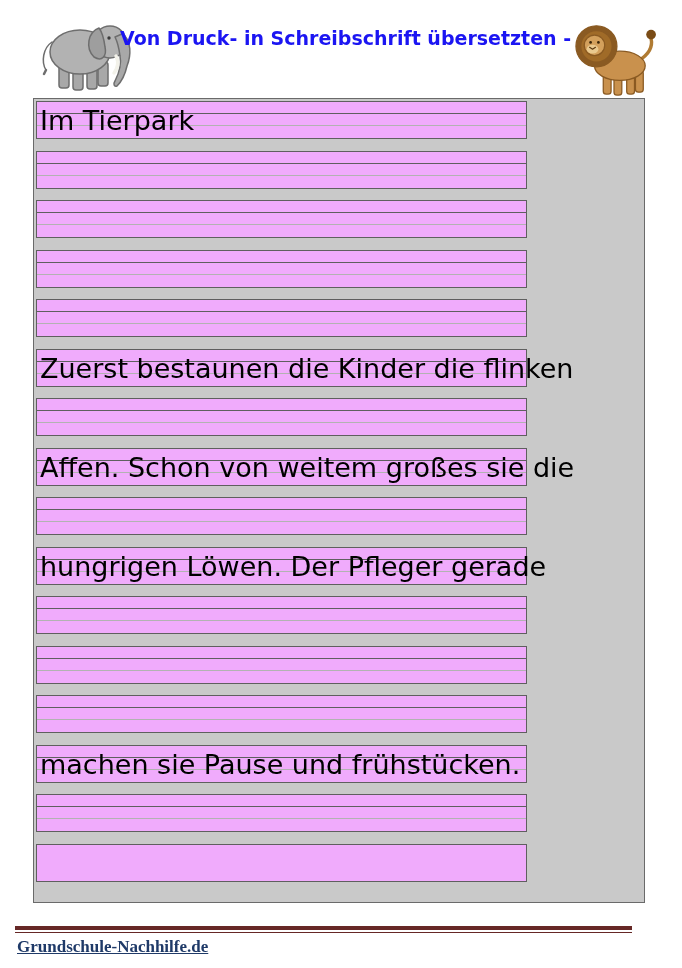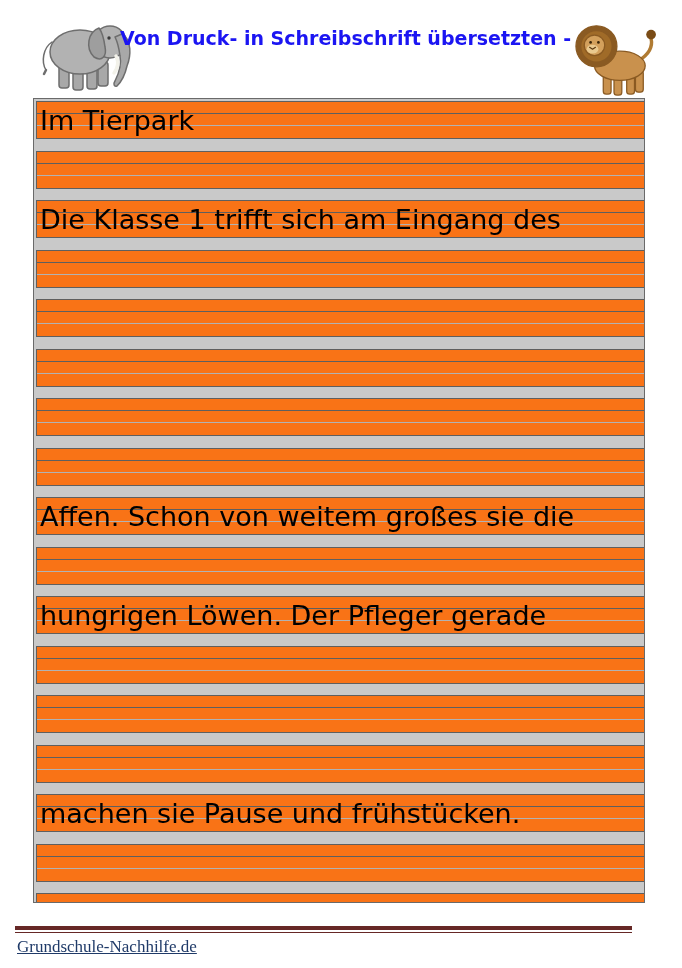--- a/index.html
+++ b/index.html
@@ -38,23 +38,23 @@
   .frame{
     position:absolute;left:33px;top:98px;
     width:612px;height:805px;
     background:var(--panel-gray);
     border:1px solid var(--frame-border);
     overflow:hidden;
     padding:2px 0 0 2px;
   }
   .band{
     position:relative;
-    width:647px;height:38px;
+    width:491px;height:38px;
     margin-bottom:11.5px;
-    background:#f97316;
+    background:#f0abfc;
     border:1px solid var(--line-dark);
   }
   .rl{position:absolute;left:0;right:0;height:1px;display:block;}
   .rl.r2{top:11px;background:var(--line-dark);}
   .rl.r3{top:23px;background:var(--line-light);}
   .band-text{
     position:absolute;left:3px;top:0;
     font-size:27px;line-height:37px;
     letter-spacing:0px;
     white-space:nowrap;
@@ -63,21 +63,21 @@
   }
   
   .footer-rule{
     position:absolute;left:15px;top:926px;width:617px;height:7px;
     border-top:4px solid var(--footer-rule);
     border-bottom:1px solid var(--footer-rule);
   }
   .site-link{
     position:absolute;left:17px;top:937px;
     font-family:"Liberation Serif",serif;
-    font-weight:normal;font-size:17px;
+    font-weight:bold;font-size:17px;
     color:var(--footer-text);
     text-decoration:underline;
     cursor:pointer;
   }
   .page-number{
     position:absolute;right:65px;top:939px;
     font-family:"Liberation Serif",serif;
     font-size:16px;
     color:var(--footer-text);
     margin-top:33px;
@@ -140,39 +140,35 @@
           <span class="band-text">Im Tierpark</span>
         </div>
         <div class="band">
           <i class="rl r2"></i>
           <i class="rl r3"></i>
           <span class="band-text"></span>
         </div>
         <div class="band">
           <i class="rl r2"></i>
           <i class="rl r3"></i>
-          <span class="band-text">Die Klasse 1 trifft sich am Eingang des</span>
-        </div>
-        <div class="band">
-          <i class="rl r2"></i>
-          <i class="rl r3"></i>
-          <span class="band-text"></span>
-        </div>
-        <div class="band">
-          <i class="rl r2"></i>
-          <i class="rl r3"></i>
-        </div>
-        <div class="band">
-          <i class="rl r2"></i>
-          <i class="rl r3"></i>
-          <span class="band-text"></span>
-        </div>
-        <div class="band">
-          <i class="rl r2"></i>
-          <i class="rl r3"></i>
+          <span class="band-text"></span>
+        </div>
+        <div class="band">
+          <i class="rl r2"></i>
+          <i class="rl r3"></i>
+        </div>
+        <div class="band">
+          <i class="rl r2"></i>
+          <i class="rl r3"></i>
+          <span class="band-text"></span>
+        </div>
+        <div class="band">
+          <i class="rl r2"></i>
+          <i class="rl r3"></i>
+          <span class="band-text">Zuerst bestaunen die Kinder die flinken</span>
         </div>
         <div class="band">
           <i class="rl r2"></i>
           <i class="rl r3"></i>
           <span class="band-text"></span>
         </div>
         <div class="band">
           <i class="rl r2"></i>
           <i class="rl r3"></i>
           <span class="band-text">Affen. Schon von weitem großes sie die</span>

